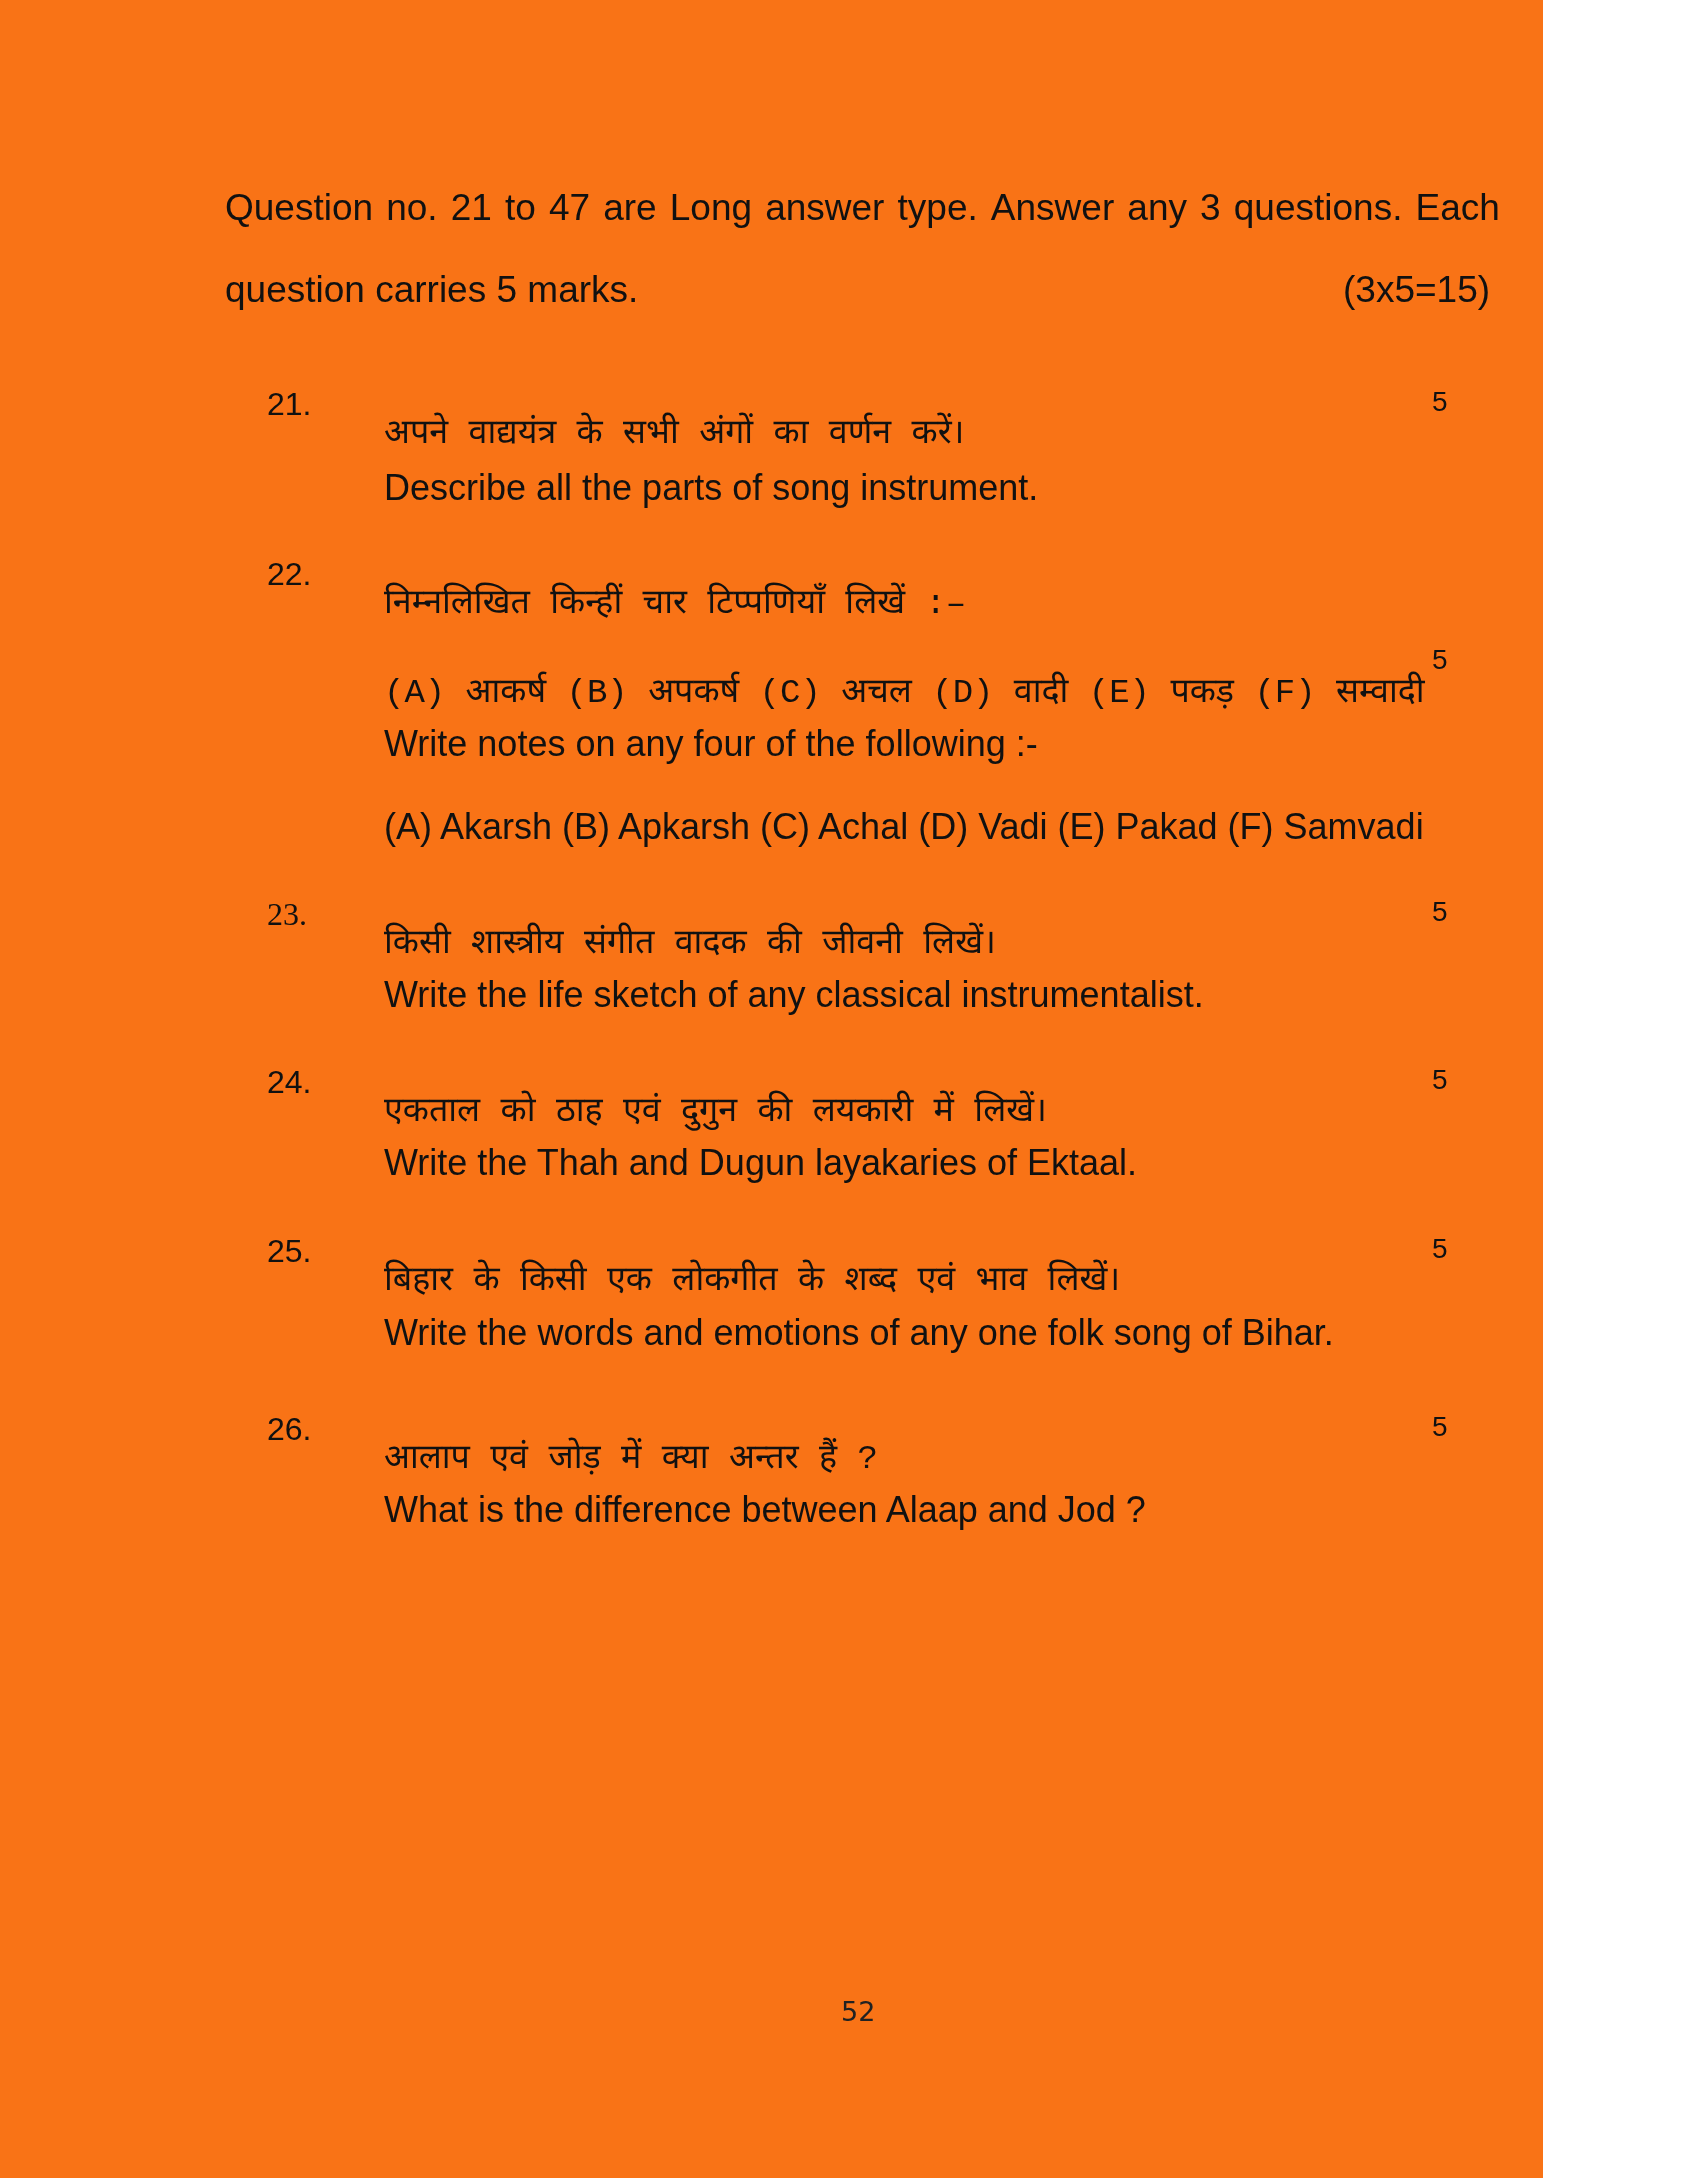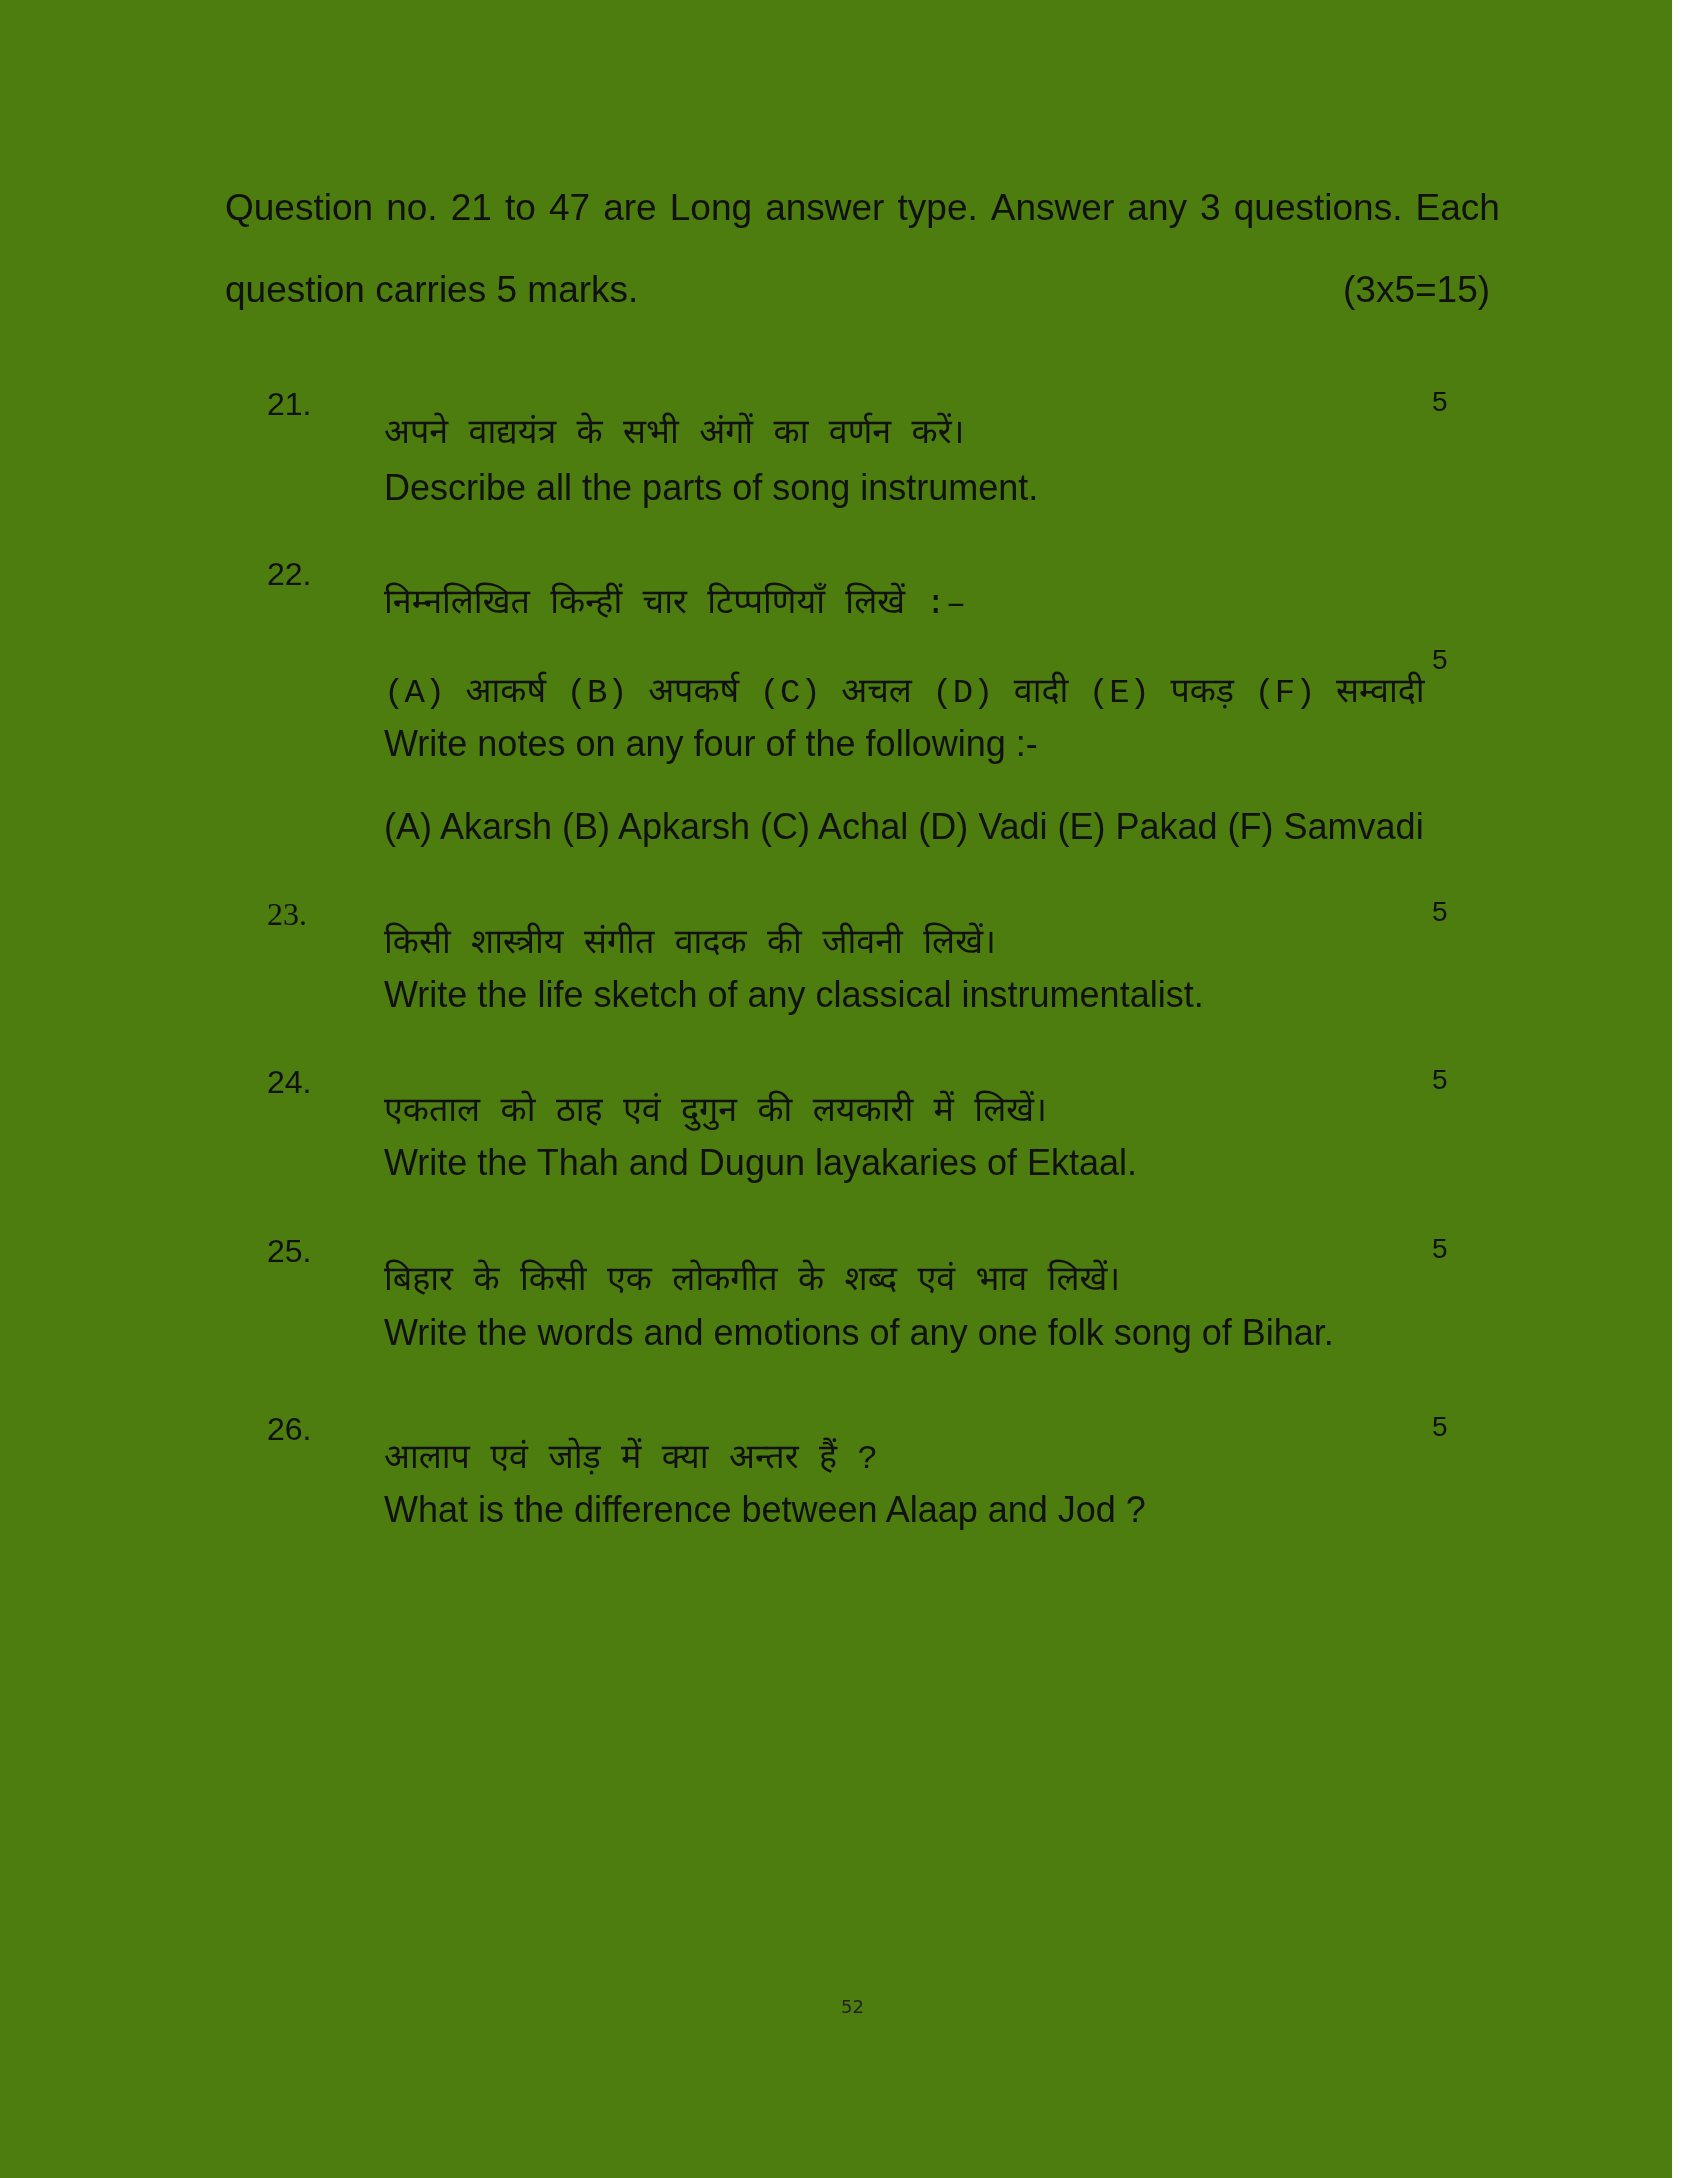--- a/index.html
+++ b/index.html
@@ -11,23 +11,23 @@
     width: 1683px;
     height: 2178px;
     position: relative;
     overflow: hidden;
     color: #111111;
     font-family: "Liberation Sans", "DejaVu Sans", sans-serif;
   }
   .page {
     position: absolute;
     left: 0; top: 0;
-    width: 1672px;
+    width: 1543px;
     height: 2178px;
-    background: #4d7c0f;
+    background: #f97316;
   }
   .line {
     position: absolute;
     white-space: nowrap;
     line-height: 1;
     font-size: 36px;
   }
   .header-line1 {
     left: 225px;
     top: 189px;
@@ -73,21 +73,21 @@
     position: absolute;
     left: 1432px;
     font-size: 28px;
     line-height: 1;
     white-space: nowrap;
   }
   .page-number {
     position: absolute;
     left: 841px;
     top: 1998px;
-    font-size: 18px;
+    font-size: 27px;
     line-height: 1;
     font-family: "DejaVu Sans", sans-serif;
     color: #222;
   }
 </style>
 </head>
 <body>
 
 <div class="page">
 

